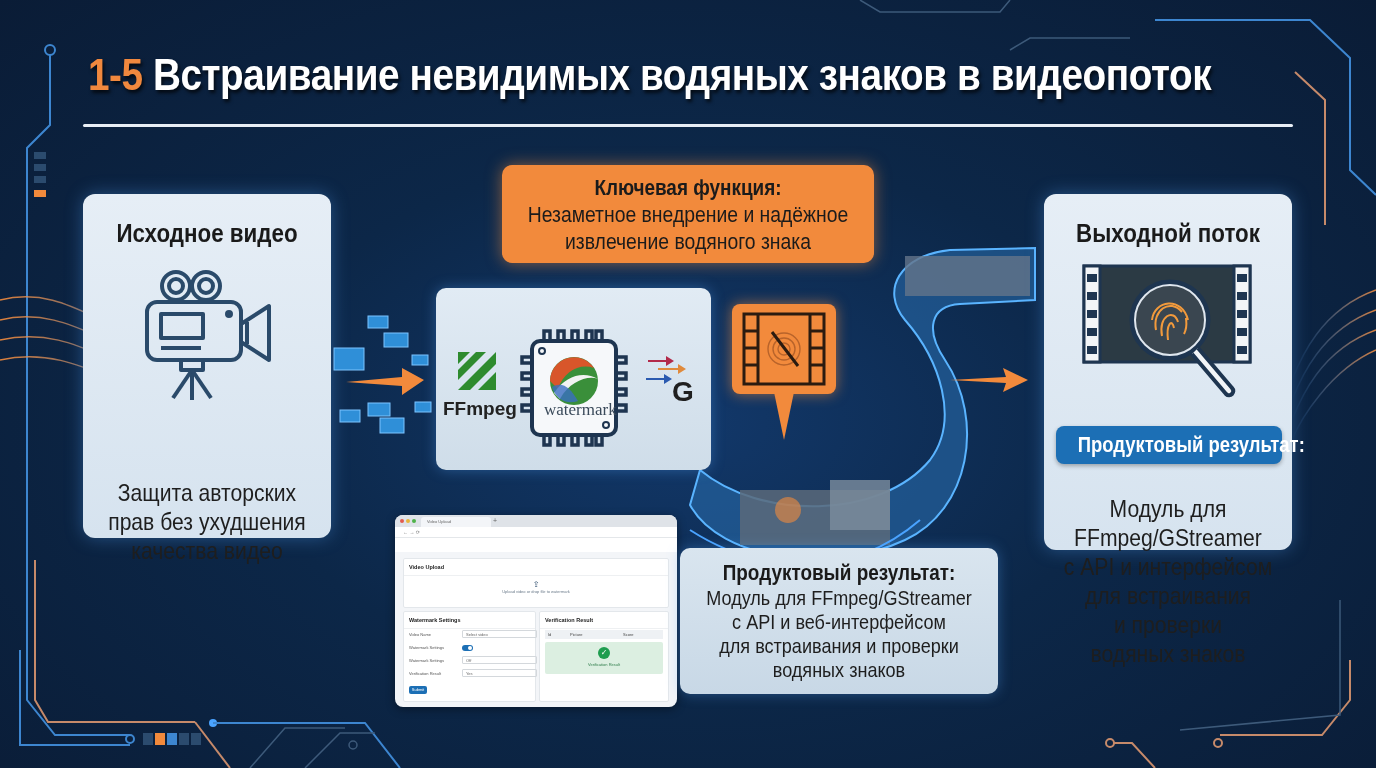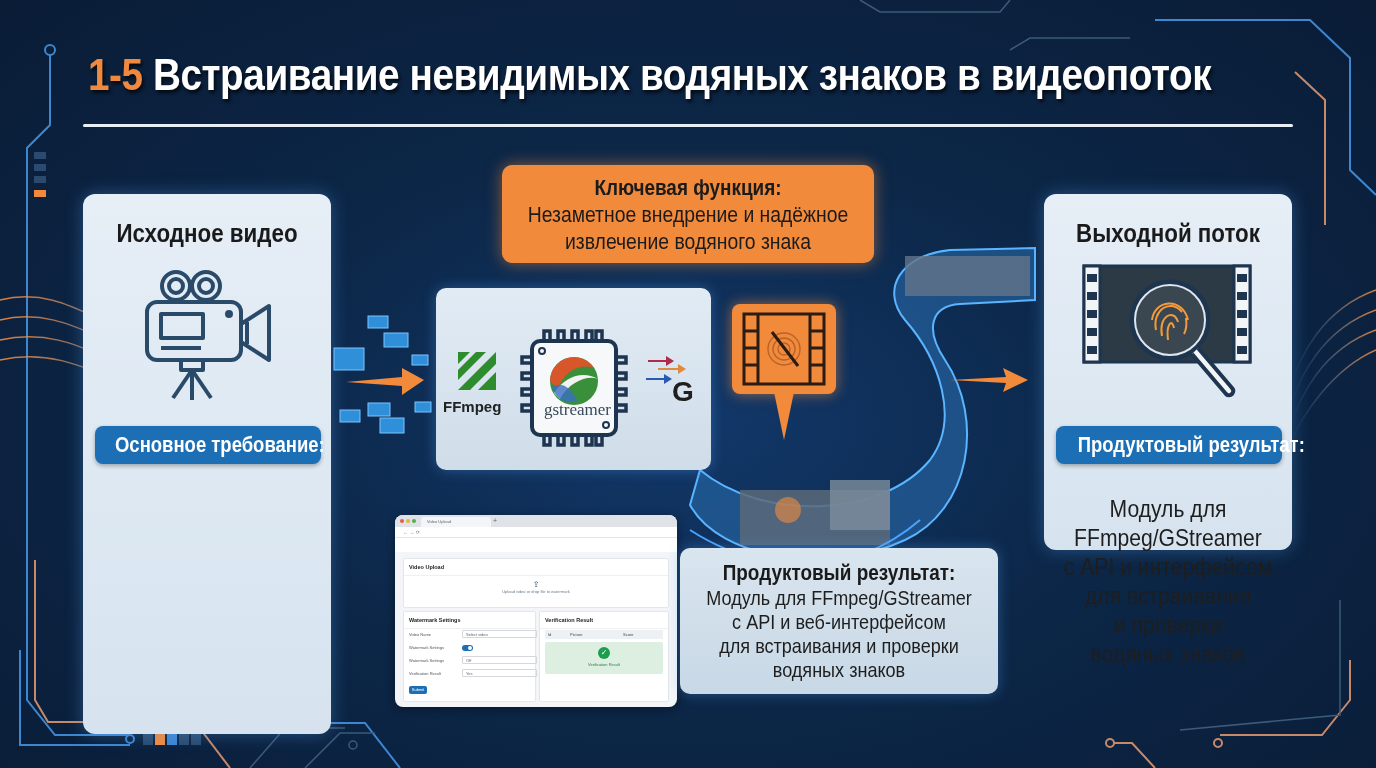--- a/index.html
+++ b/index.html
@@ -23,21 +23,21 @@
   .title-rule {
     position: absolute; left: 83px; top: 124px; width: 1210px; height: 3px;
     background: #e8eef5; border-radius: 2px;
   }
 
   
   .card {
     position: absolute; background: linear-gradient(180deg, #e6eef6 0%, #d6e3ef 100%);
     border-radius: 12px; box-shadow: 0 0 18px rgba(90,170,255,0.35);
   }
-  .card-left { left: 83px; top: 194px; width: 248px; height: 540px; }
+  .card-left { left: 83px; top: 194px; width: 248px; height: 344px; }
   .card-right { left: 1044px; top: 194px; width: 248px; height: 356px; }
   .card-title {
     position: absolute; left: 0; width: 100%; top: 24px; text-align: center;
     font-size: 26px; font-weight: 700; color: #1a1a1a;
     transform: scaleX(0.86);
   }
   .pill {
     position: absolute; left: 12px; width: 226px; height: 38px;
     background: #1c6fb5; border-radius: 8px; color: #fff;
     font-size: 22px; font-weight: 700; text-align: center; line-height: 38px;
@@ -60,21 +60,21 @@
   .keybox .k-title { margin-top: 10px; font-size: 22px; font-weight: 700; transform: scaleX(0.86); }
   .keybox .k-line { font-size: 22px; line-height: 27px; transform: scaleX(0.88); }
 
   
   .proc {
     position: absolute; left: 436px; top: 288px; width: 275px; height: 182px;
     background: linear-gradient(180deg, #e1ebf4, #cfdde9); border-radius: 10px;
     box-shadow: 0 0 14px rgba(90,170,255,0.35);
   }
   .ffmpeg-logo { position: absolute; left: 20px; top: 62px; }
-  .ffmpeg-label { position: absolute; left: 7px; top: 110px; font-size: 15px; font-weight: 700; color: #222; }
+  .ffmpeg-label { position: absolute; left: 7px; top: 110px; font-size: 19px; font-weight: 700; color: #222; }
   .chip { position: absolute; left: 78px; top: 35px; }
   .gst-label { position: absolute; left: 108px; top: 112px; font-family: "Liberation Serif", serif; font-size: 17px; color: #3a4a5a; }
   .g-letter { position: absolute; left: 236px; top: 88px; font-size: 28px; font-weight: 700; color: #1f1f1f; }
 
   
   .callout { position: absolute; left: 732px; top: 304px; width: 104px; height: 90px;
     background: #f28a3c; border-radius: 8px; box-shadow: 0 0 14px rgba(240,140,60,0.6); }
 
   
   .browser {
@@ -195,21 +195,25 @@
     <rect x="20" y="50" width="42" height="24"></rect>
     <line x1="20" y1="84" x2="60" y2="84"></line>
     <circle cx="88" cy="50" r="2" fill="#2a4a6a"></circle>
     <path d="M100,60 L128,42 L128,96 L100,78 Z"></path>
     <line x1="106" y1="58" x2="106" y2="80"></line>
     <rect x="40" y="96" width="22" height="10"></rect>
     <line x1="51" y1="106" x2="51" y2="136"></line>
       <line x1="51" y1="106" x2="32" y2="134"></line>
       <line x1="51" y1="106" x2="70" y2="134"></line>
   </svg>
-  <div class="pill" style="top:232px;"><span>Основное требование:</span></div>
+  <div class="card-body" style="top:284px;">
+    <span>Защита авторских</span>
+    <span>прав без ухудшения</span>
+    <span>качества видео</span>
+  </div>
 </div>
 
 <svg class="arrow" style="left:332px;top:300px;" width="105" height="150" viewBox="0 0 105 150">
   <g fill="#2f8fd8" stroke="#7cc4ff" stroke-width="1">
     <rect x="36" y="16" width="20" height="12"></rect>
       <rect x="52" y="33" width="24" height="14"></rect>
     <rect x="2" y="48" width="30" height="22"></rect>
       <rect x="80" y="55" width="16" height="10"></rect>
     <rect x="36" y="103" width="22" height="13"></rect>
       <rect x="8" y="110" width="20" height="12"></rect>
@@ -254,21 +258,21 @@
     </g>
     <circle cx="28" cy="28" r="3" stroke-width="2"></circle>
       <circle cx="92" cy="102" r="3" stroke-width="2"></circle>
     <g stroke="none">
       <circle cx="60" cy="58" r="24" fill="#3a8f3a"></circle>
       <path d="M36,58 a24,24 0 0 1 44,-13 C66,40 50,48 44,66 Z" fill="#d8562a"></path>
       <path d="M40,70 C52,52 70,48 84,56 C74,52 56,58 46,76 Z" fill="#f2f2f2"></path>
       <path d="M38,64 C48,58 56,64 64,78 C52,82 42,76 38,64 Z" fill="#3a6ec2" opacity="0.8"></path>
     </g>
   </svg>
-  <div class="gst-label">gstreamer</div>
+  <div class="gst-label">watermark</div>
   <svg style="position:absolute;left:208px;top:66px;" width="60" height="32" viewBox="0 0 60 32">
     <path d="M4,6 L22,6 L22,2 L30,7 L22,12 L22,8 L4,8 Z" fill="#b22a4a"></path>
     <path d="M14,14 L34,14 L34,10 L42,15 L34,20 L34,16 L14,16 Z" fill="#e08a3c"></path>
     <path d="M2,24 L20,24 L20,20 L28,25 L20,30 L20,26 L2,26 Z" fill="#2a5ab0"></path>
   </svg>
   <div class="g-letter">G</div>
 </div>
 
 <div class="callout">
   <svg style="position:absolute;left:10px;top:8px;" width="84" height="74" viewBox="0 0 84 74" fill="none" stroke="#2b1b10" stroke-width="3">

